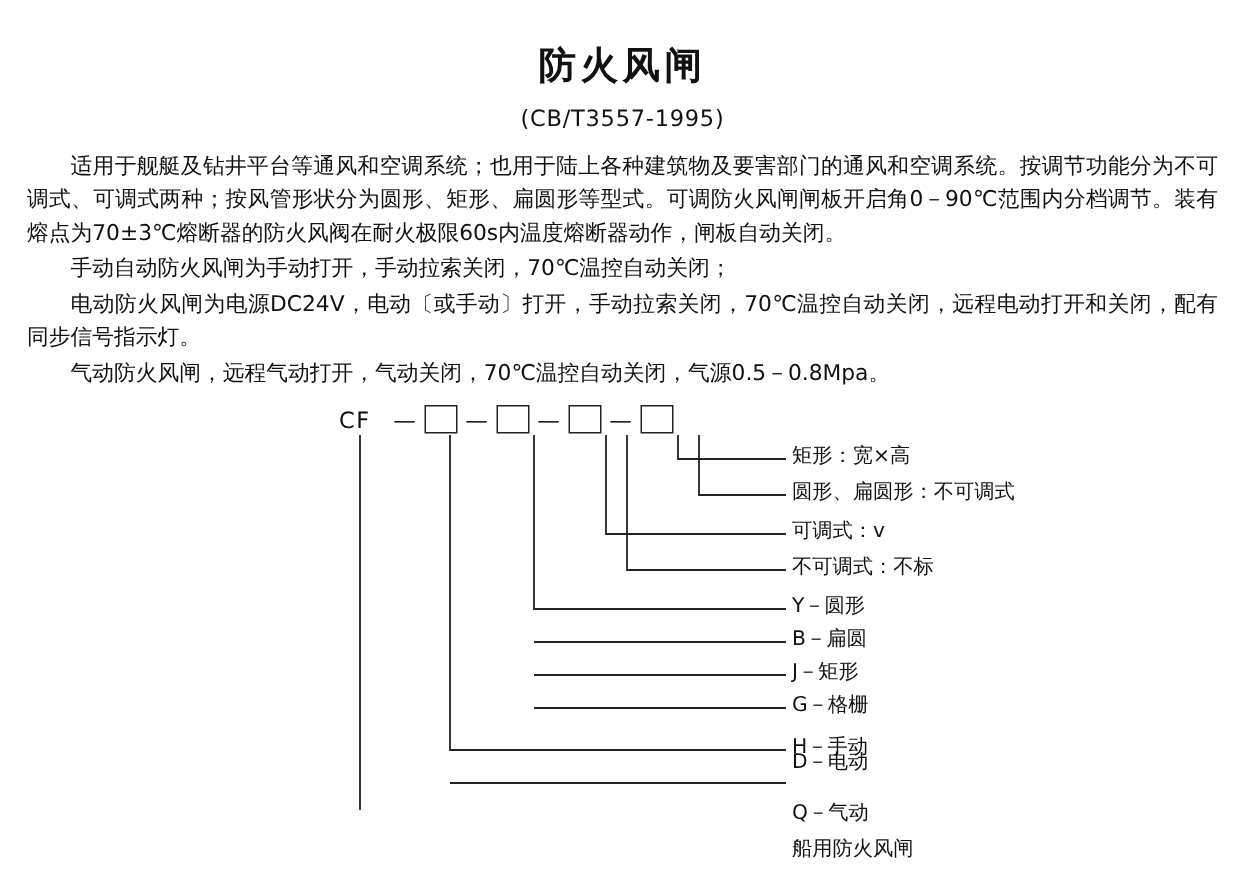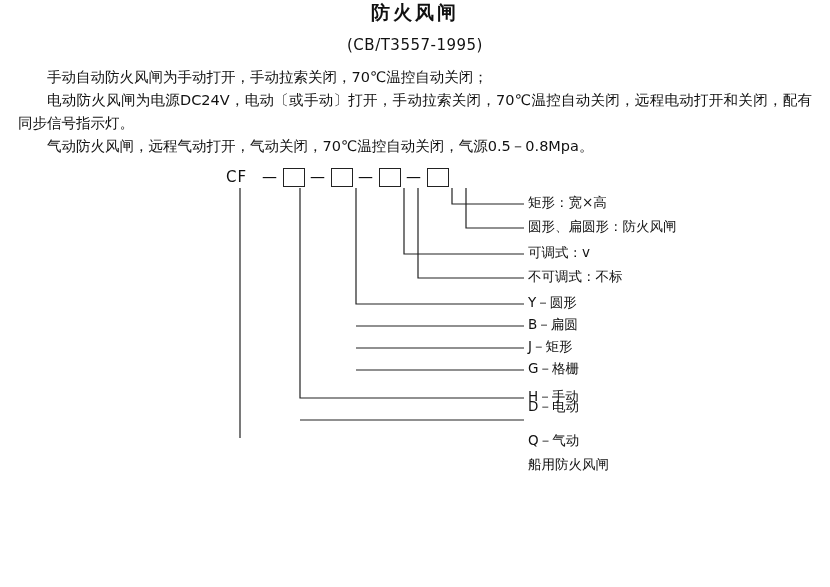--- a/index.html
+++ b/index.html
@@ -18,24 +18,24 @@
 
   .page {
     position: relative;
     width: 830px;
     height: 587px;
     padding: 0;
   }
 
   .doc-title {
     text-align: center;
-    font-size: 19px;
+    font-size: 25px;
     font-weight: bold;
     letter-spacing: 3px;
-    margin-top: 0;
+    margin-top: 27px;
     font-family: "DejaVu Sans", "Liberation Sans", sans-serif;
   }
 
   .doc-subtitle {
     text-align: center;
     font-size: 15px;
     margin-top: 10px;
     letter-spacing: 0.5px;
   }
 
@@ -106,20 +106,21 @@
 </style>
 </head>
 <body>
 
 <div class="page">
 
   <div class="doc-title">防火风闸</div>
   <div class="doc-subtitle">(CB/T3557-1995)</div>
 
   <div class="body-text">
+    <p>适用于舰艇及钻井平台等通风和空调系统；也用于陆上各种建筑物及要害部门的通风和空调系统。按调节功能分为不可调式、可调式两种；按风管形状分为圆形、矩形、扁圆形等型式。可调防火风闸闸板开启角0－90℃范围内分档调节。装有熔点为70±3℃熔断器的防火风阀在耐火极限60s内温度熔断器动作，闸板自动关闭。</p>
     <p>手动自动防火风闸为手动打开，手动拉索关闭，70℃温控自动关闭；</p>
     <p>电动防火风闸为电源DC24V，电动〔或手动〕打开，手动拉索关闭，70℃温控自动关闭，远程电动打开和关闭，配有同步信号指示灯。</p>
     <p>气动防火风闸，远程气动打开，气动关闭，70℃温控自动关闭，气源0.5－0.8Mpa。</p>
   </div>
 
   <div class="diagram">
 
     <div class="code-row">
       <span class="cf">CF</span>
       <span class="dash">—</span>
@@ -149,21 +150,21 @@
         <path d="M300 20 L300 230 L524 230"></path>
         <path d="M300 252 L524 252"></path>
         <path d="M300 274 L524 274"></path>
 
         <path d="M240 20 L240 298 L524 298"></path>
       </g>
     </svg>
 
     <div class="labels">
       <div class="label" style="top:0px">矩形：宽×高</div>
-      <div class="label" style="top:24px">圆形、扁圆形：防火风闸</div>
+      <div class="label" style="top:24px">圆形、扁圆形：不可调式</div>
       <div class="label" style="top:50px">可调式：v</div>
       <div class="label" style="top:74px">不可调式：不标</div>
       <div class="label" style="top:100px">Y－圆形</div>
       <div class="label" style="top:122px">B－扁圆</div>
       <div class="label" style="top:144px">J－矩形</div>
       <div class="label" style="top:166px">G－格栅</div>
       <div class="label" style="top:194px">H－手动</div>
       <div class="label" style="top:204px">D－电动</div>
       <div class="label" style="top:238px">Q－气动</div>
       <div class="label" style="top:262px">船用防火风闸</div>

